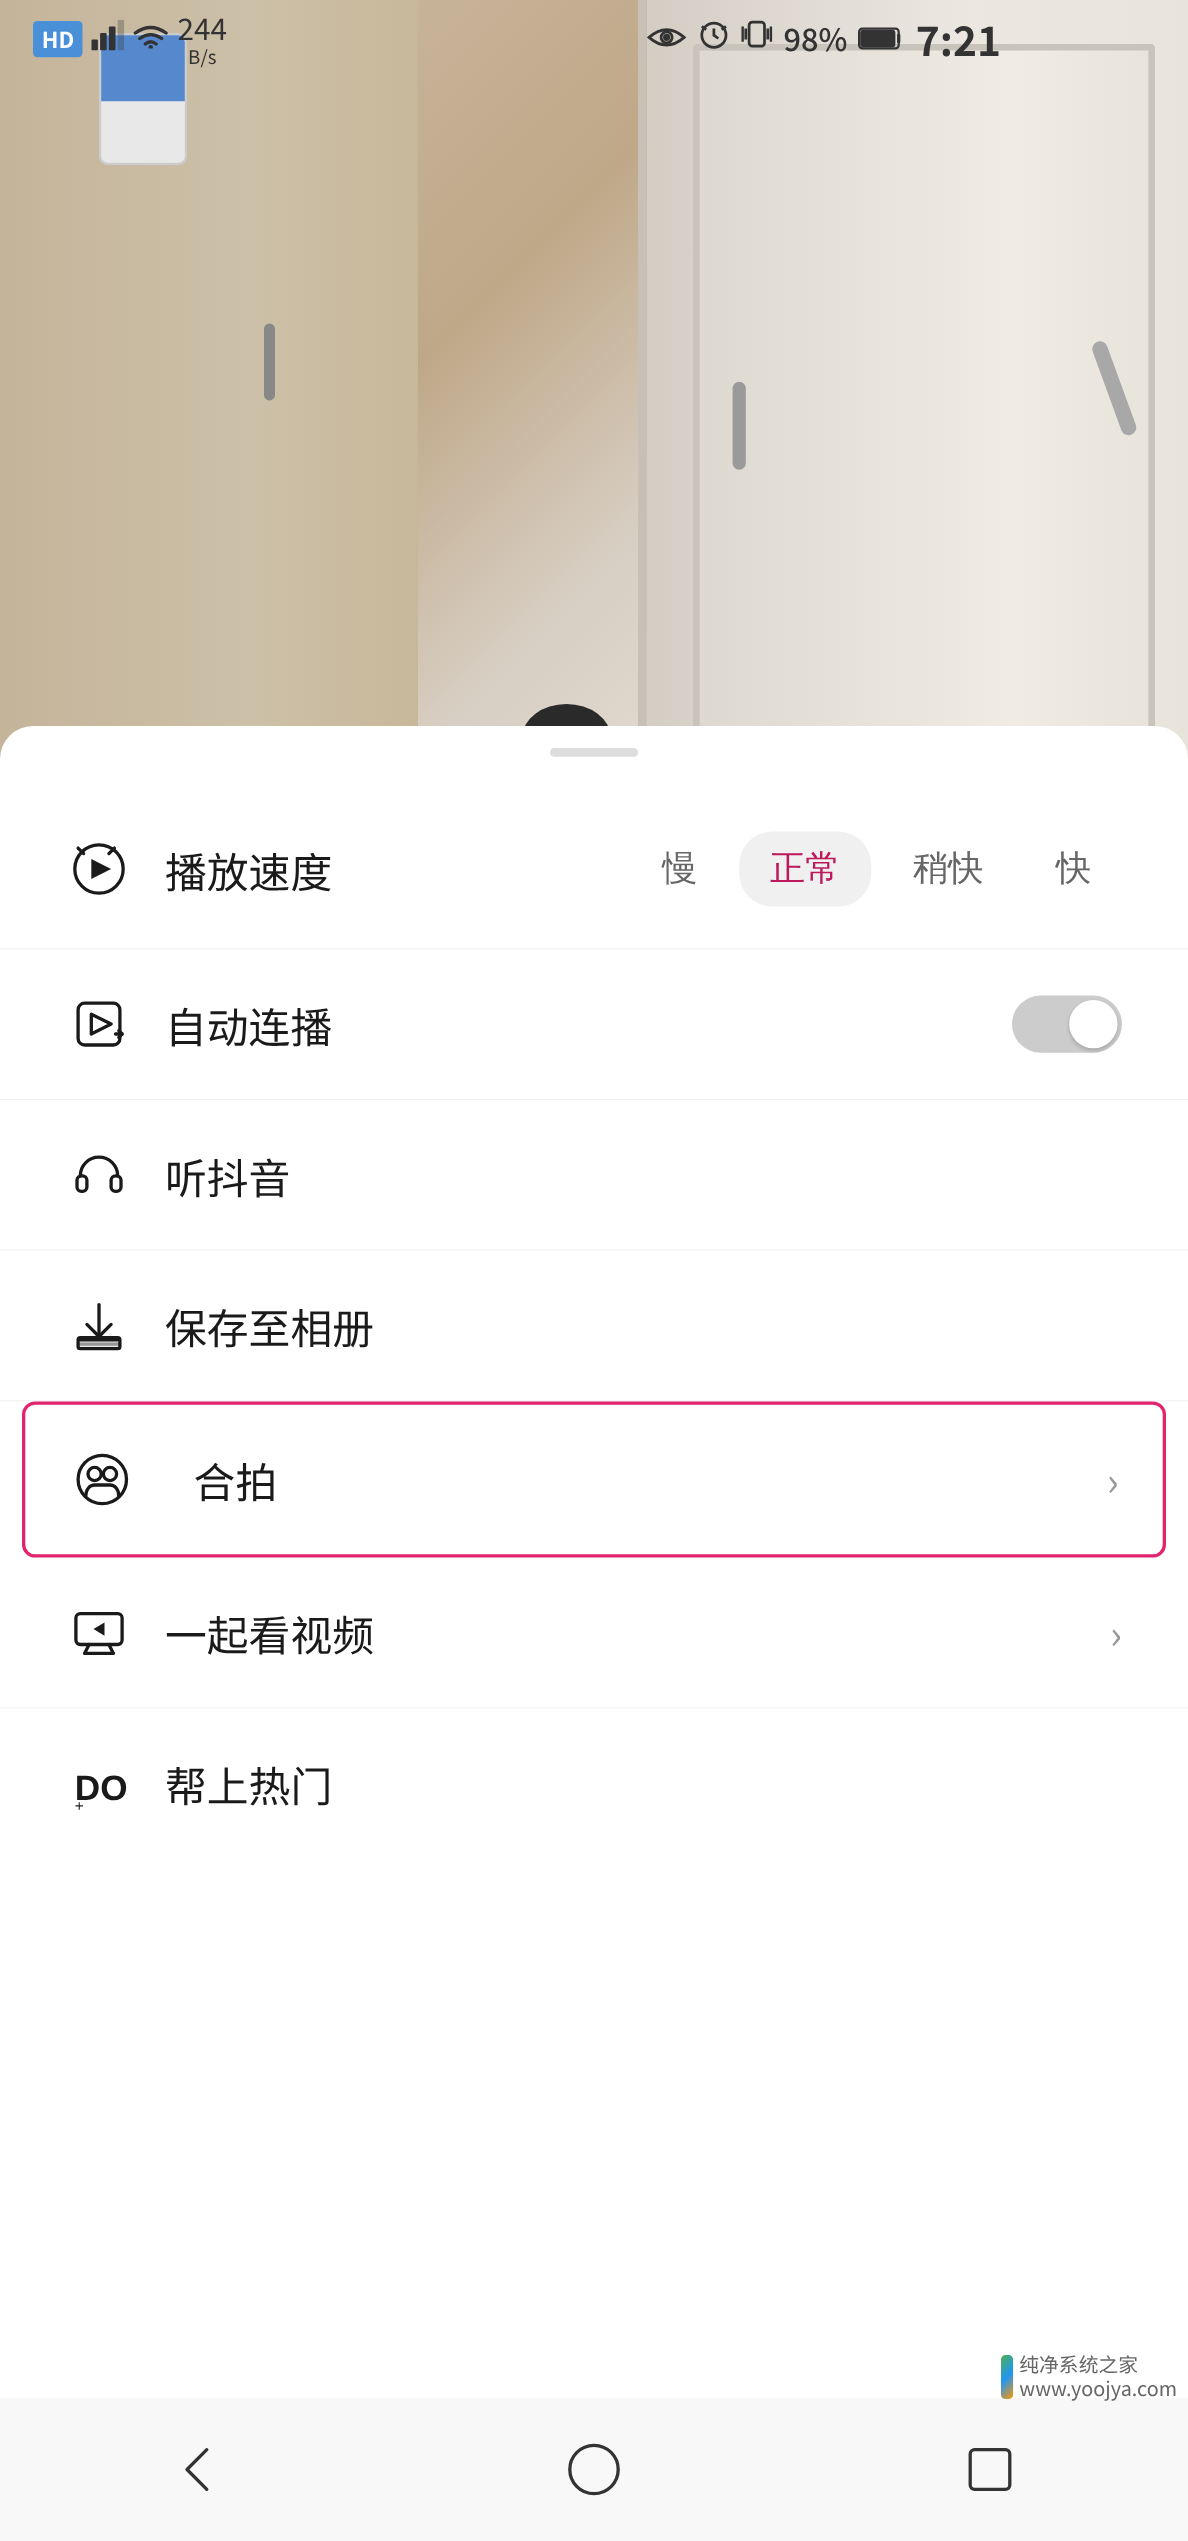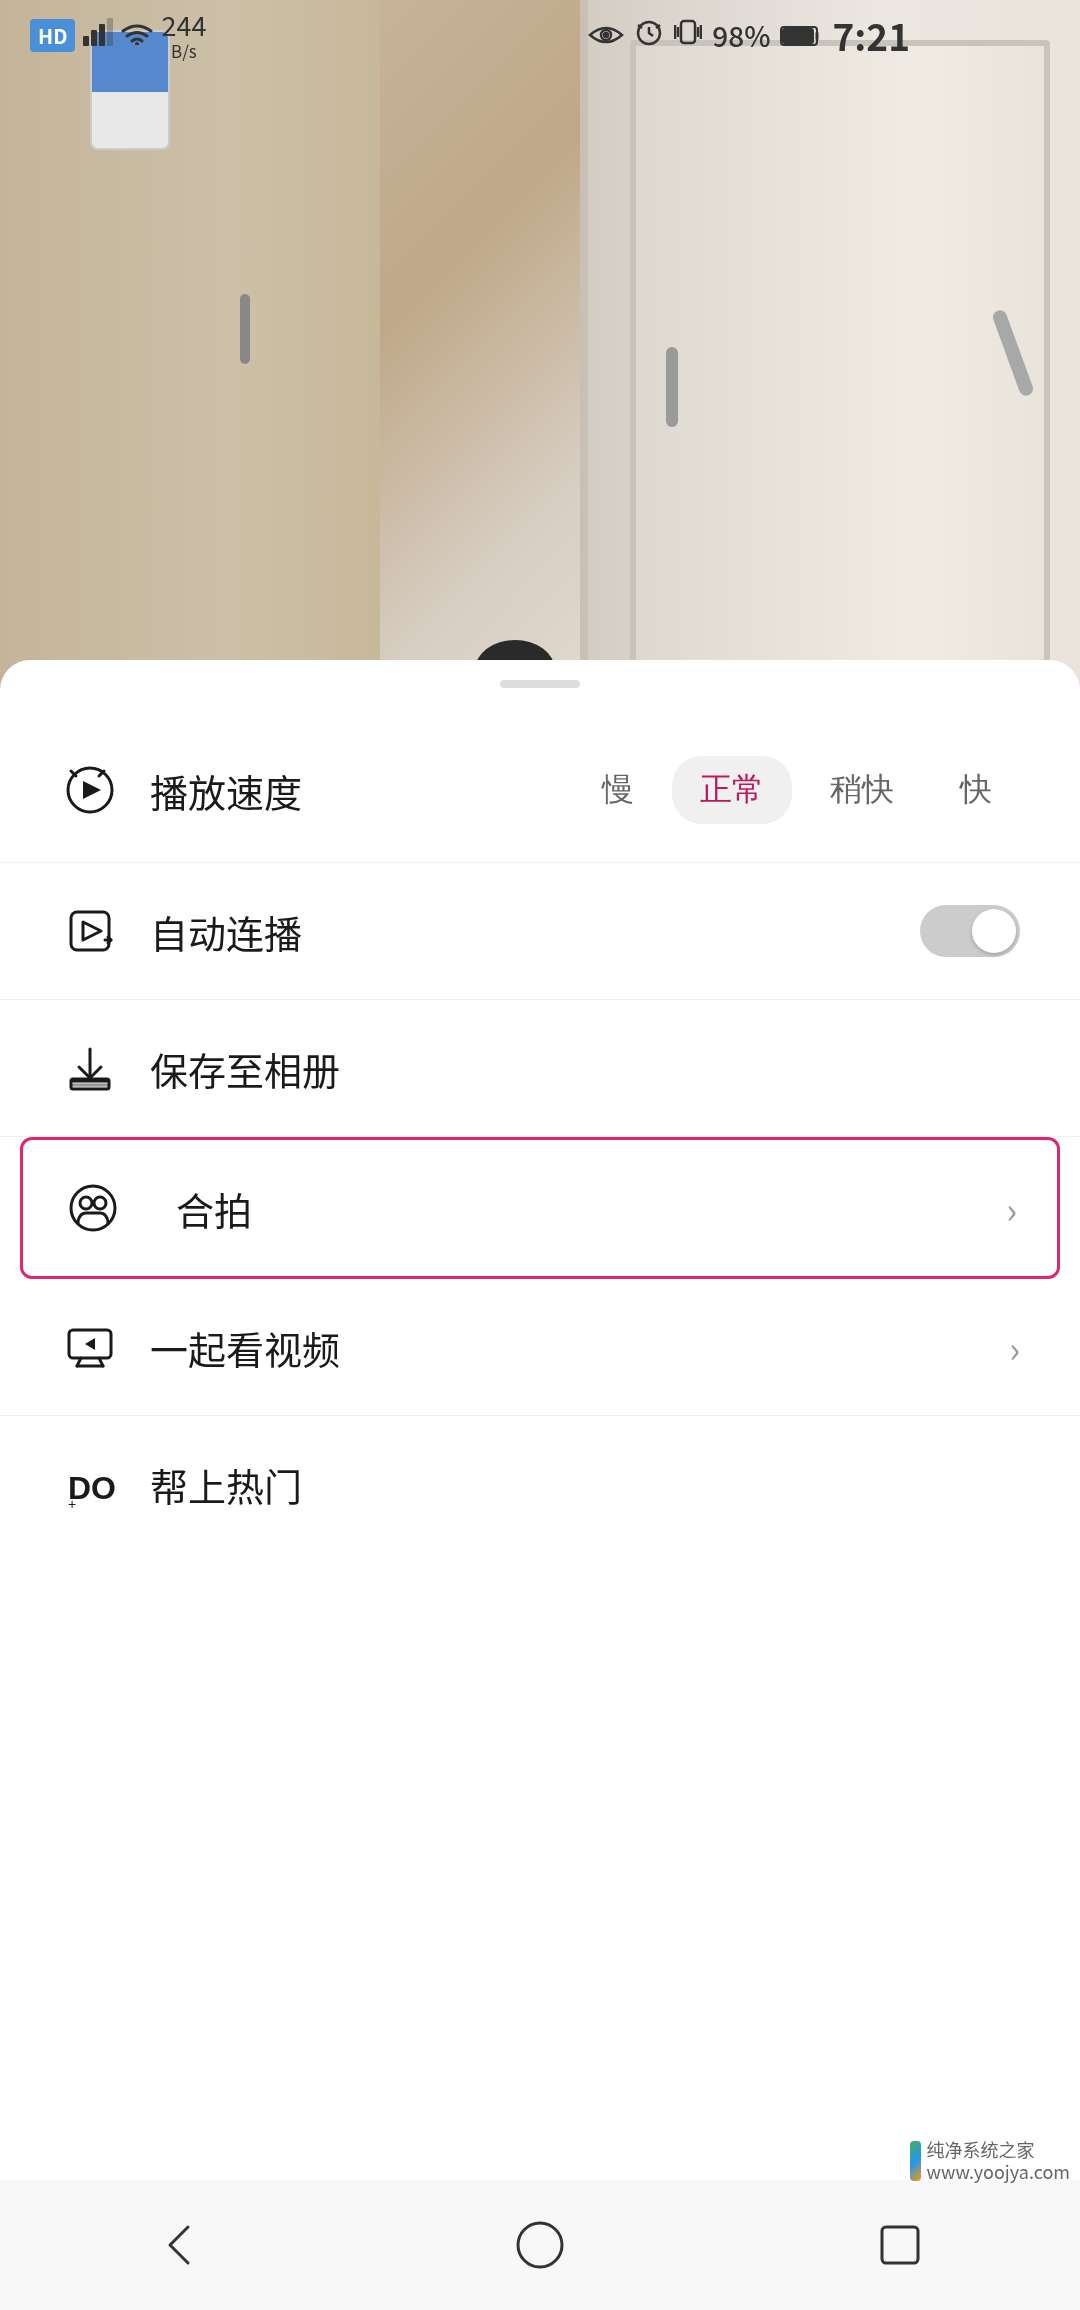--- a/index.html
+++ b/index.html
@@ -469,20 +469,30 @@
           <path d="M42 36l6 0"></path>
           <path d="M45 33l3 3-3 3"></path>
         </svg>
       </div>
       <span class="menu-label">自动连播</span>
       <div class="toggle">
         <div class="toggle-knob"></div>
       </div>
     </div>
 
+    <div class="menu-item">
+      <div class="menu-icon">
+        <svg viewBox="0 0 54 54" fill="none" stroke="#1a1a1a" stroke-width="3" stroke-linecap="round" stroke-linejoin="round">
+          <path d="M10 28c0-9.4 7.6-17 17-17s17 7.6 17 17"></path>
+          <rect x="7" y="28" width="9" height="14" rx="4"></rect>
+          <rect x="38" y="28" width="9" height="14" rx="4"></rect>
+        </svg>
+      </div>
+      <span class="menu-label">听抖音</span>
+    </div>
 
     <div class="menu-item">
       <div class="menu-icon">
         <svg viewBox="0 0 54 54" fill="none" stroke="#1a1a1a" stroke-width="3" stroke-linecap="round" stroke-linejoin="round">
           <path d="M27 8v28"></path>
           <path d="M16 26l11 11 11-11"></path>
           <path d="M10 40h34"></path>
           <path d="M10 44h34" opacity="0.4"></path>
           <path d="M8 40h38v8H8z" stroke="none" fill="#1a1a1a" opacity="0.1"></path>
           <rect x="8" y="38" width="38" height="10" rx="2"></rect>

